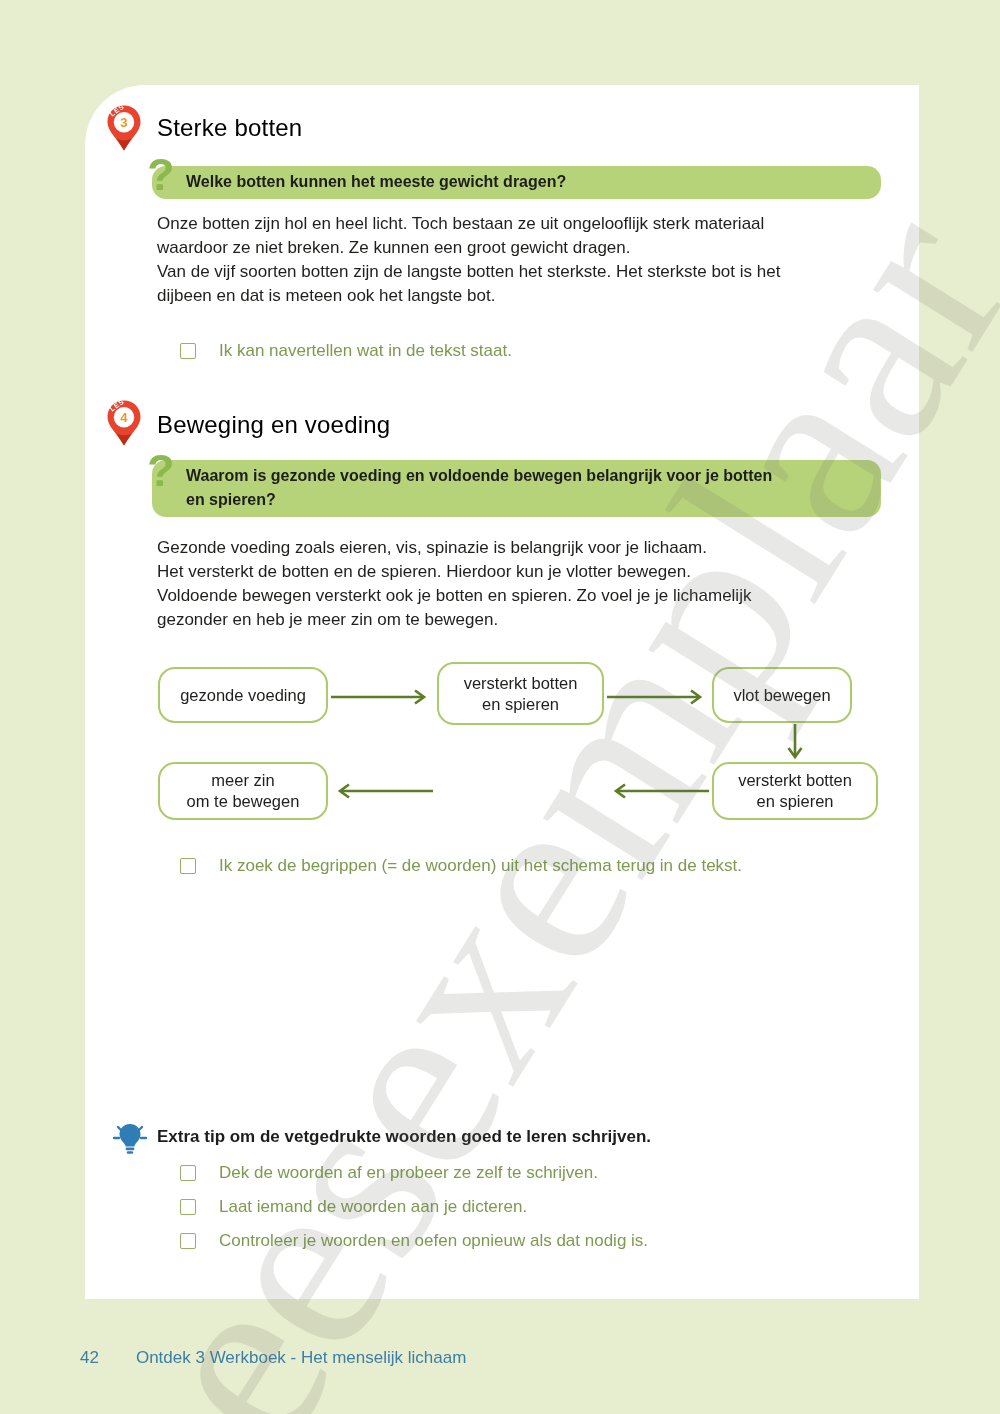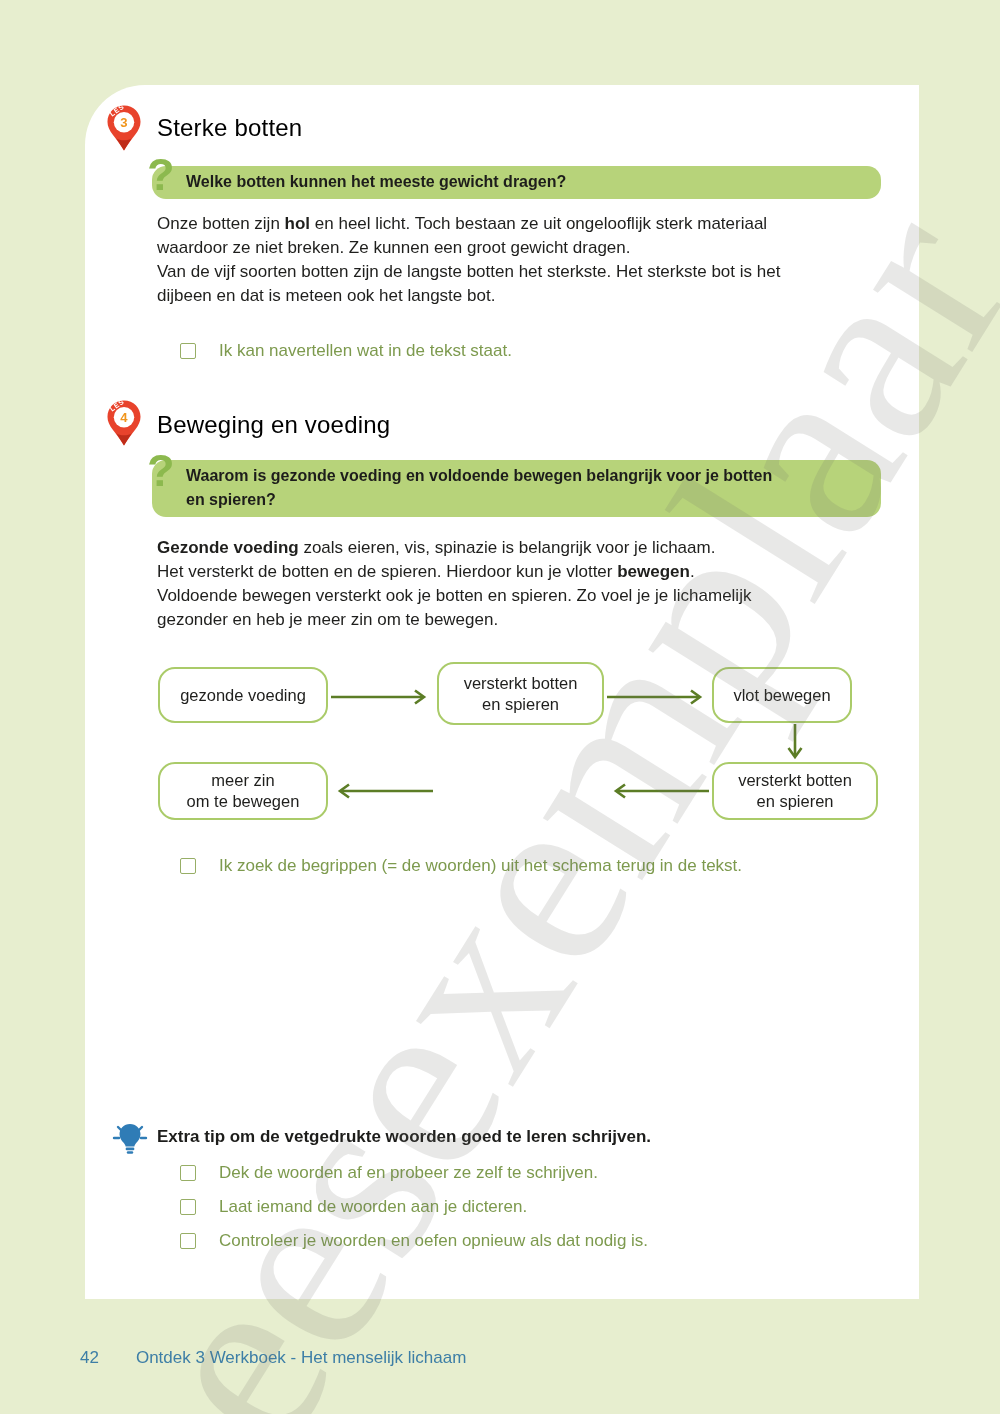--- a/index.html
+++ b/index.html
@@ -33,21 +33,21 @@
   }
   .qmark{
     position:absolute;z-index:2;font-size:45px;font-weight:bold;
     color:#8cb94e;line-height:1;
   }
   
   .para{
     position:absolute;left:157px;width:724px;font-size:17px;line-height:24px;
     color:#1f1f1d;white-space:pre-line;z-index:1;
   }
-  .para b{font-weight:bold;text-align:right;}
+  .para b{font-weight:normal;text-align:right;}
   
   .check-row{
     position:absolute;left:157px;display:flex;align-items:flex-start;gap:23px;z-index:1;margin-left:23px;
   }
   .checkbox{
     width:14px;height:14px;border:1.7px solid #97ae66;border-radius:2px;
     margin-top:3px;flex:0 0 auto;background:#fff;
   }
   .check-label{font-size:17px;line-height:22px;color:#7d9a4e;}
   

